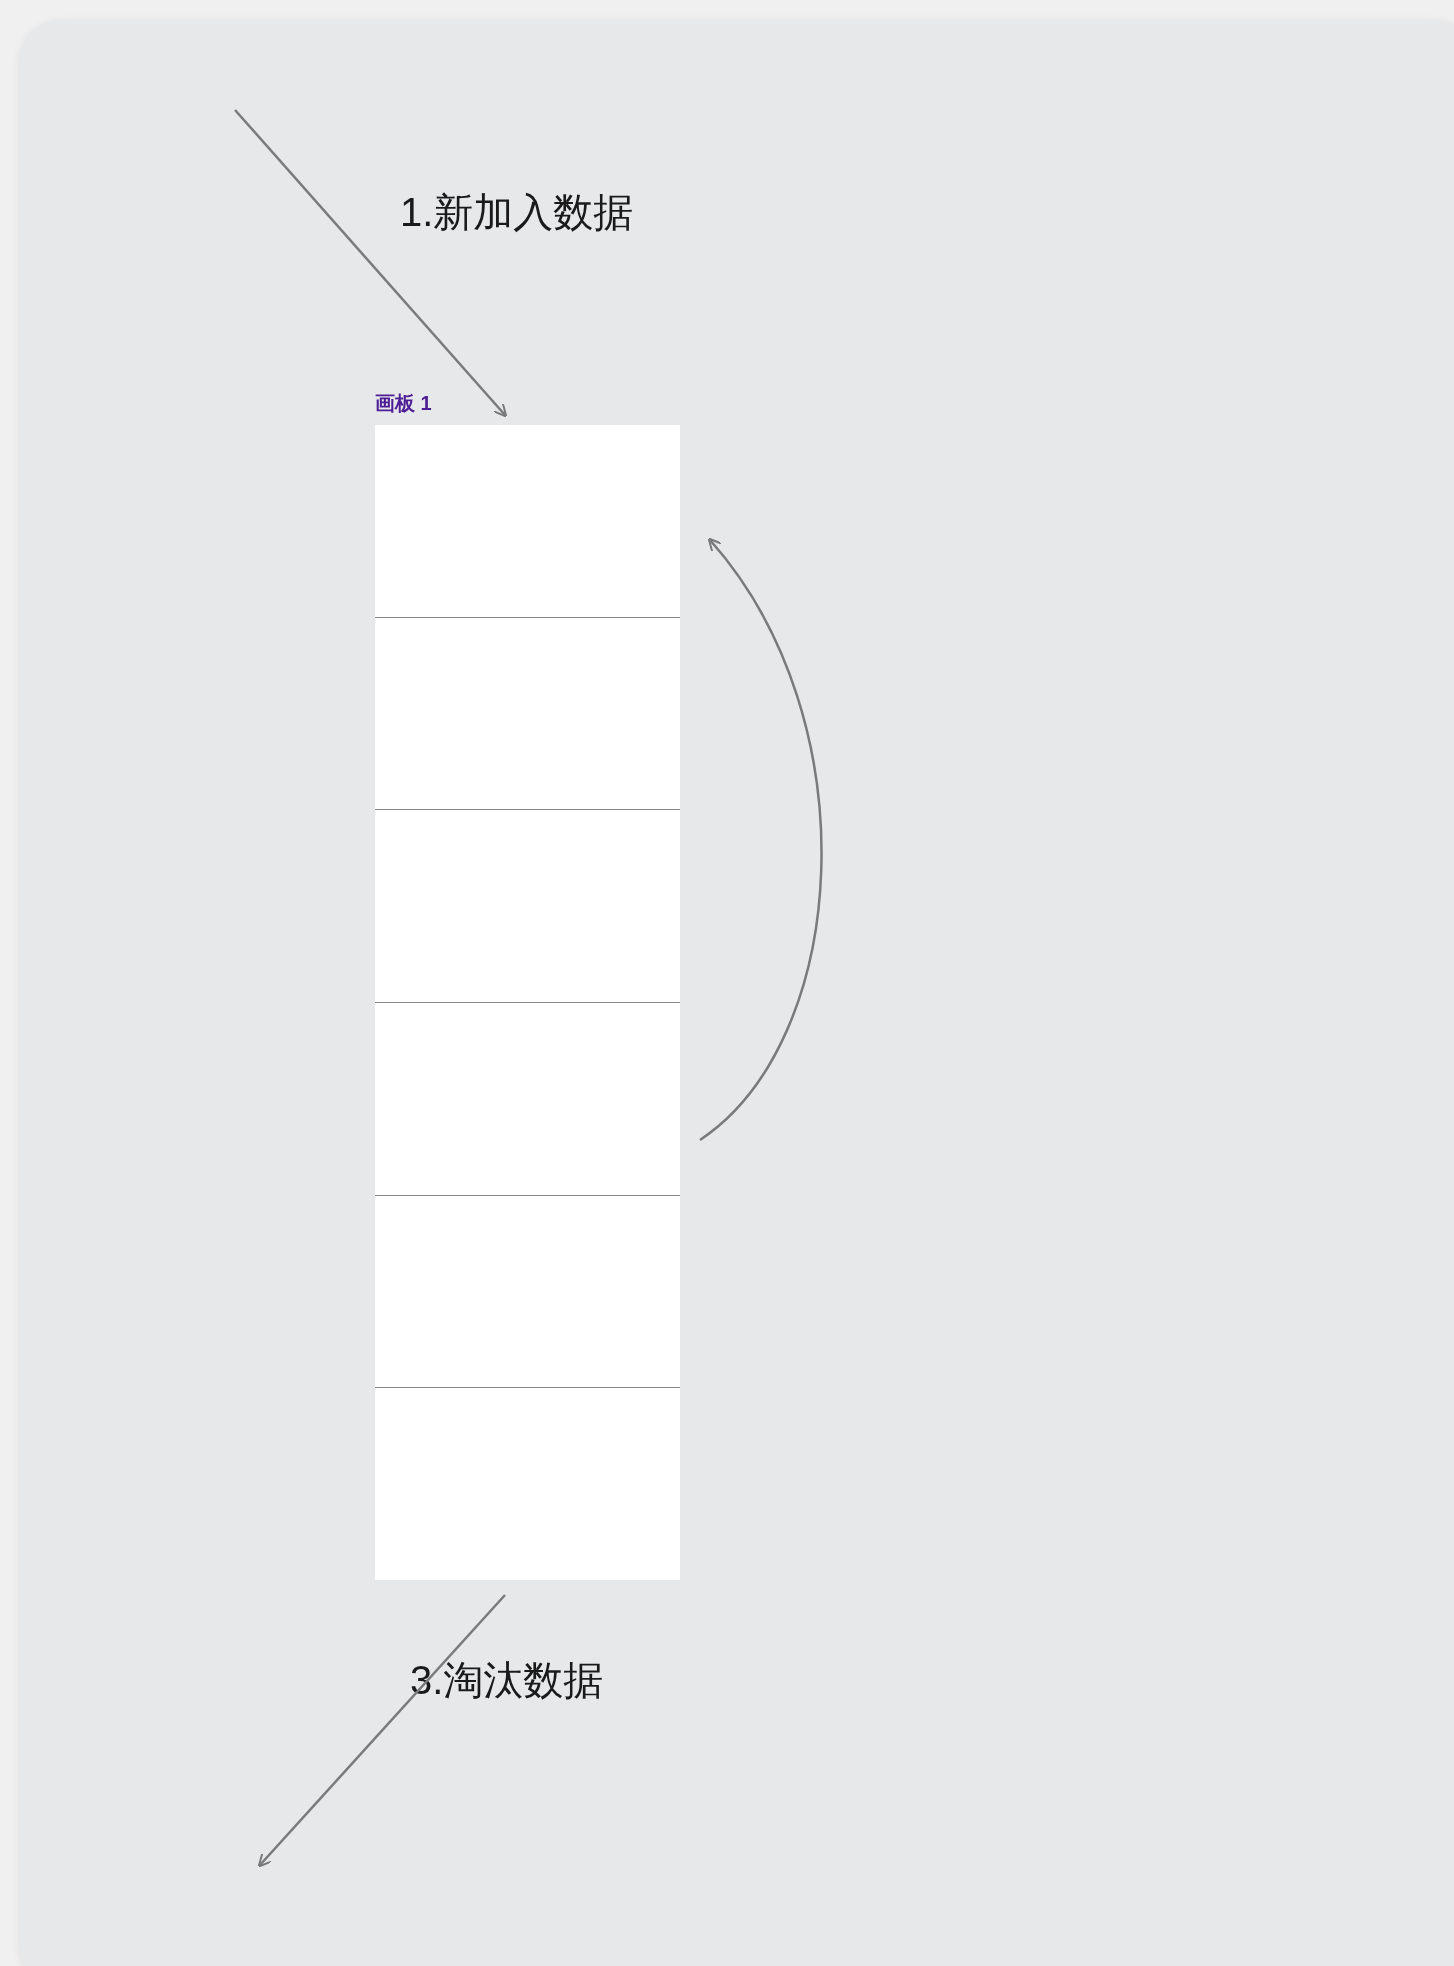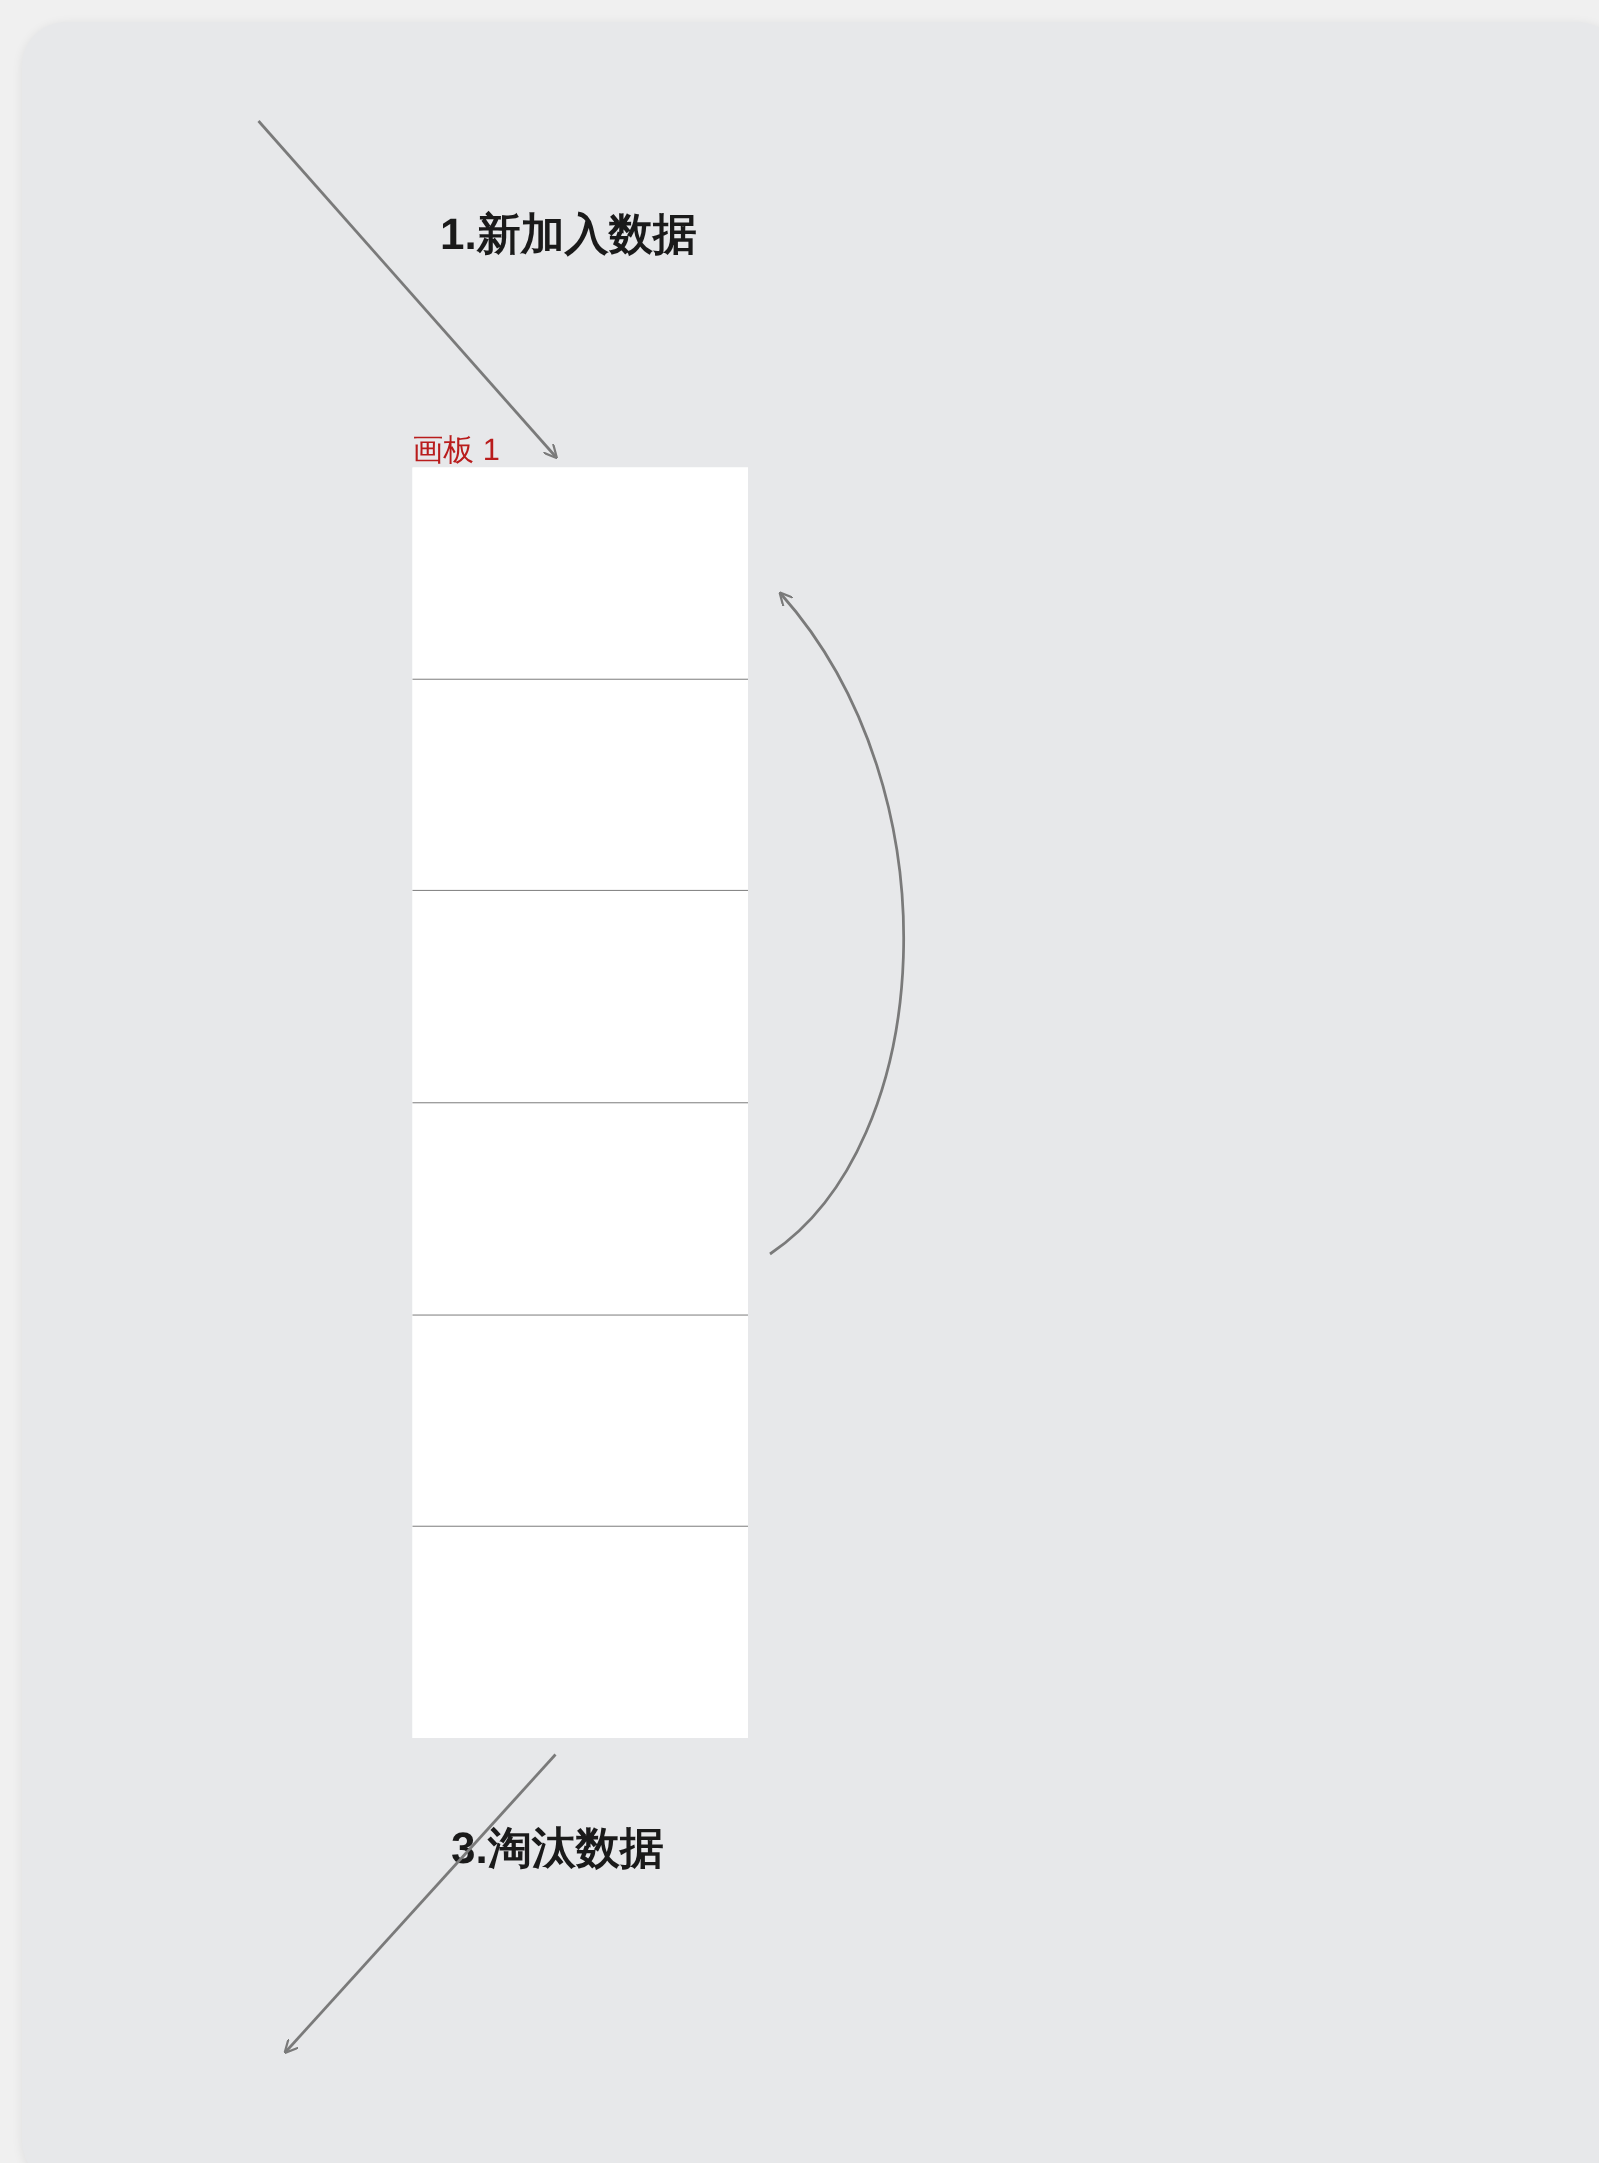--- a/index.html
+++ b/index.html
@@ -18,23 +18,23 @@
       height: 1966px;
       background: #e7e8ea;
       border-radius: 40px;
       box-shadow: 0 2px 10px rgba(0,0,0,0.08);
       overflow: hidden;
     }
     .artboard-label {
       position: absolute;
       left: 355px;
       top: 370px;
-      font-size: 28px;
-      color: #b91c1c;
-      font-weight: 400;
+      font-size: 20px;
+      color: #4c1d95;
+      font-weight: 700;
     }
     .artboard {
       position: absolute;
       left: 355px;
       top: 405px;
       width: 305px;
       height: 1155px;
       background: #ffffff;
       display: flex;
       flex-direction: column;
@@ -44,21 +44,21 @@
       background: #ffffff;
       border-top: 1px solid #888888;
     }
     .cell:first-child {
       border-top: none;
     }
     .label {
       position: absolute;
       font-size: 40px;
       color: #1a1a1a;
-      font-weight: 700;
+      font-weight: 400;
       white-space: nowrap;
     }
     .label-1 {
       left: 380px;
       top: 165px;
     }
     .label-2 {
       left: 830px;
       top: 730px;
     }

